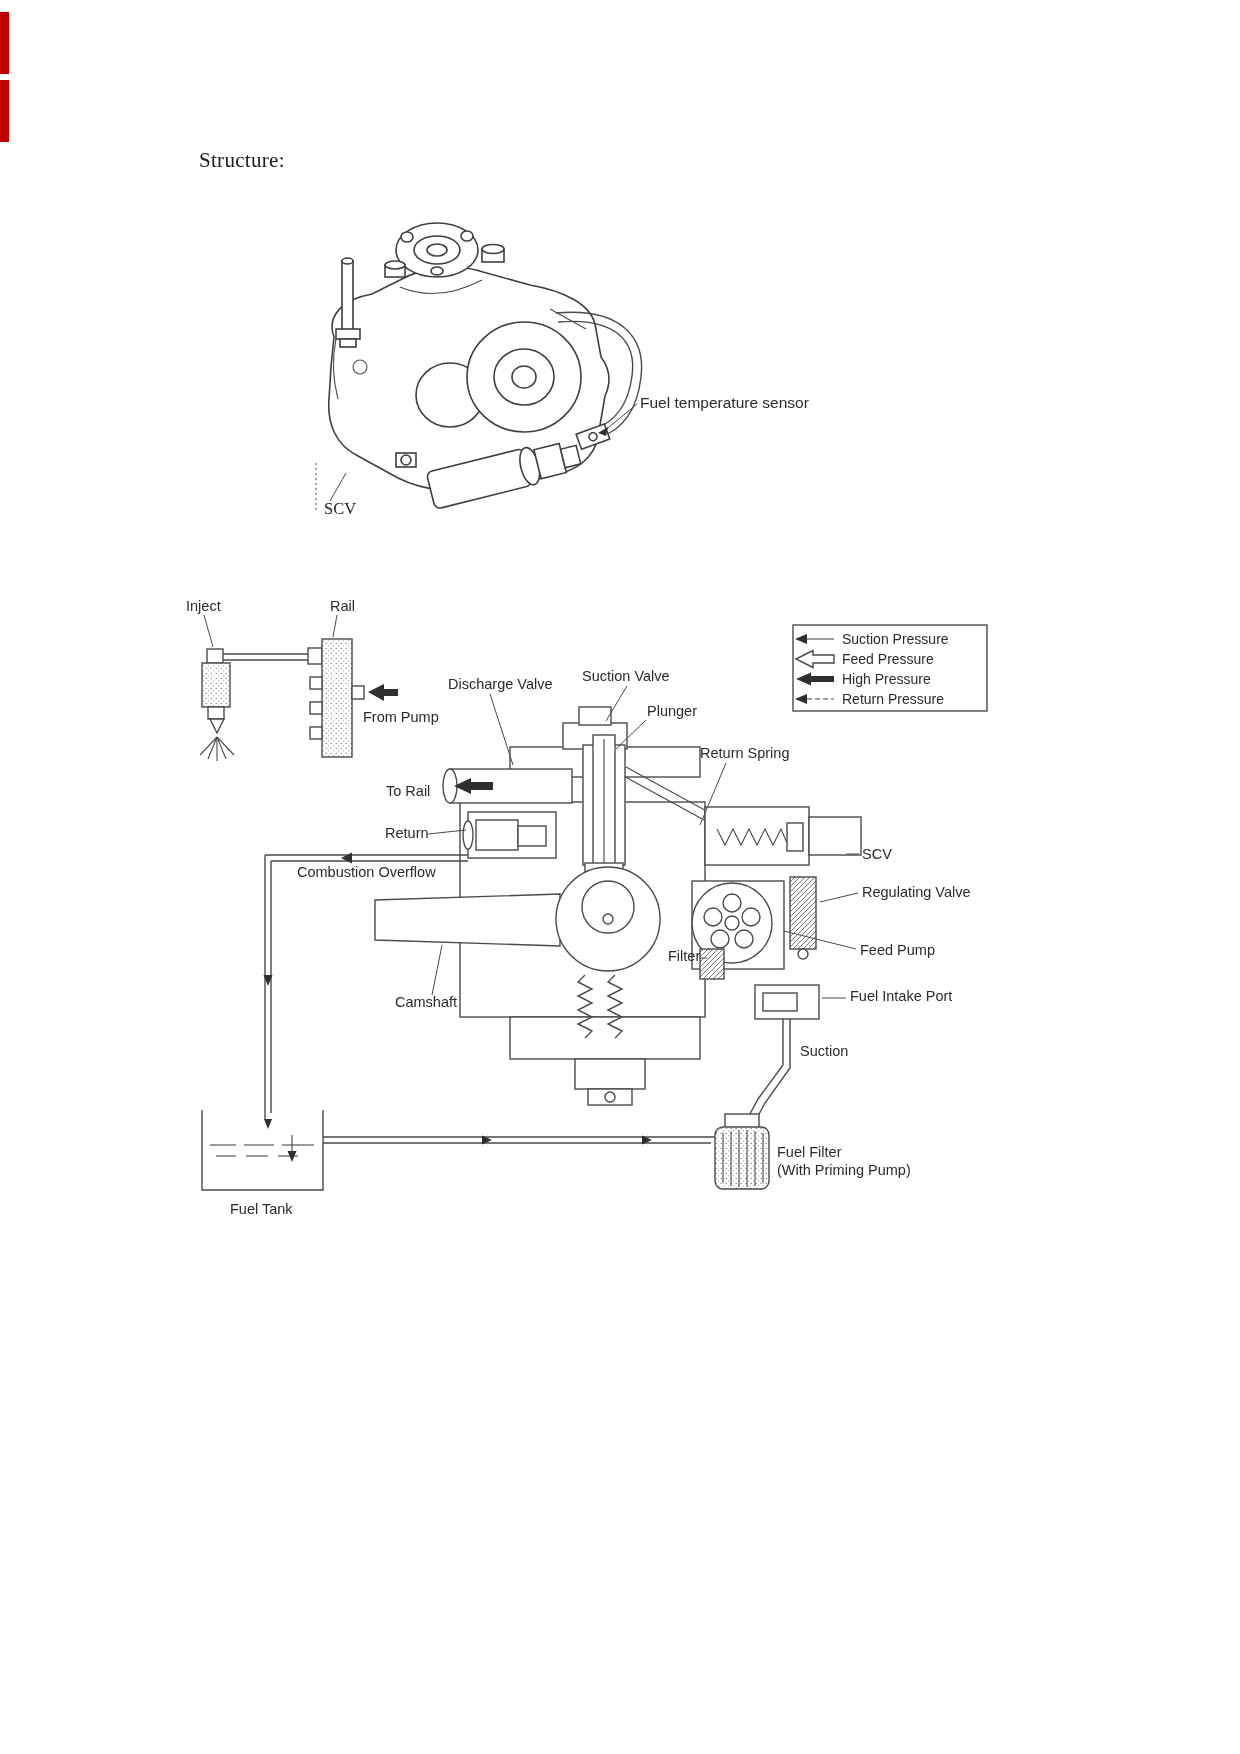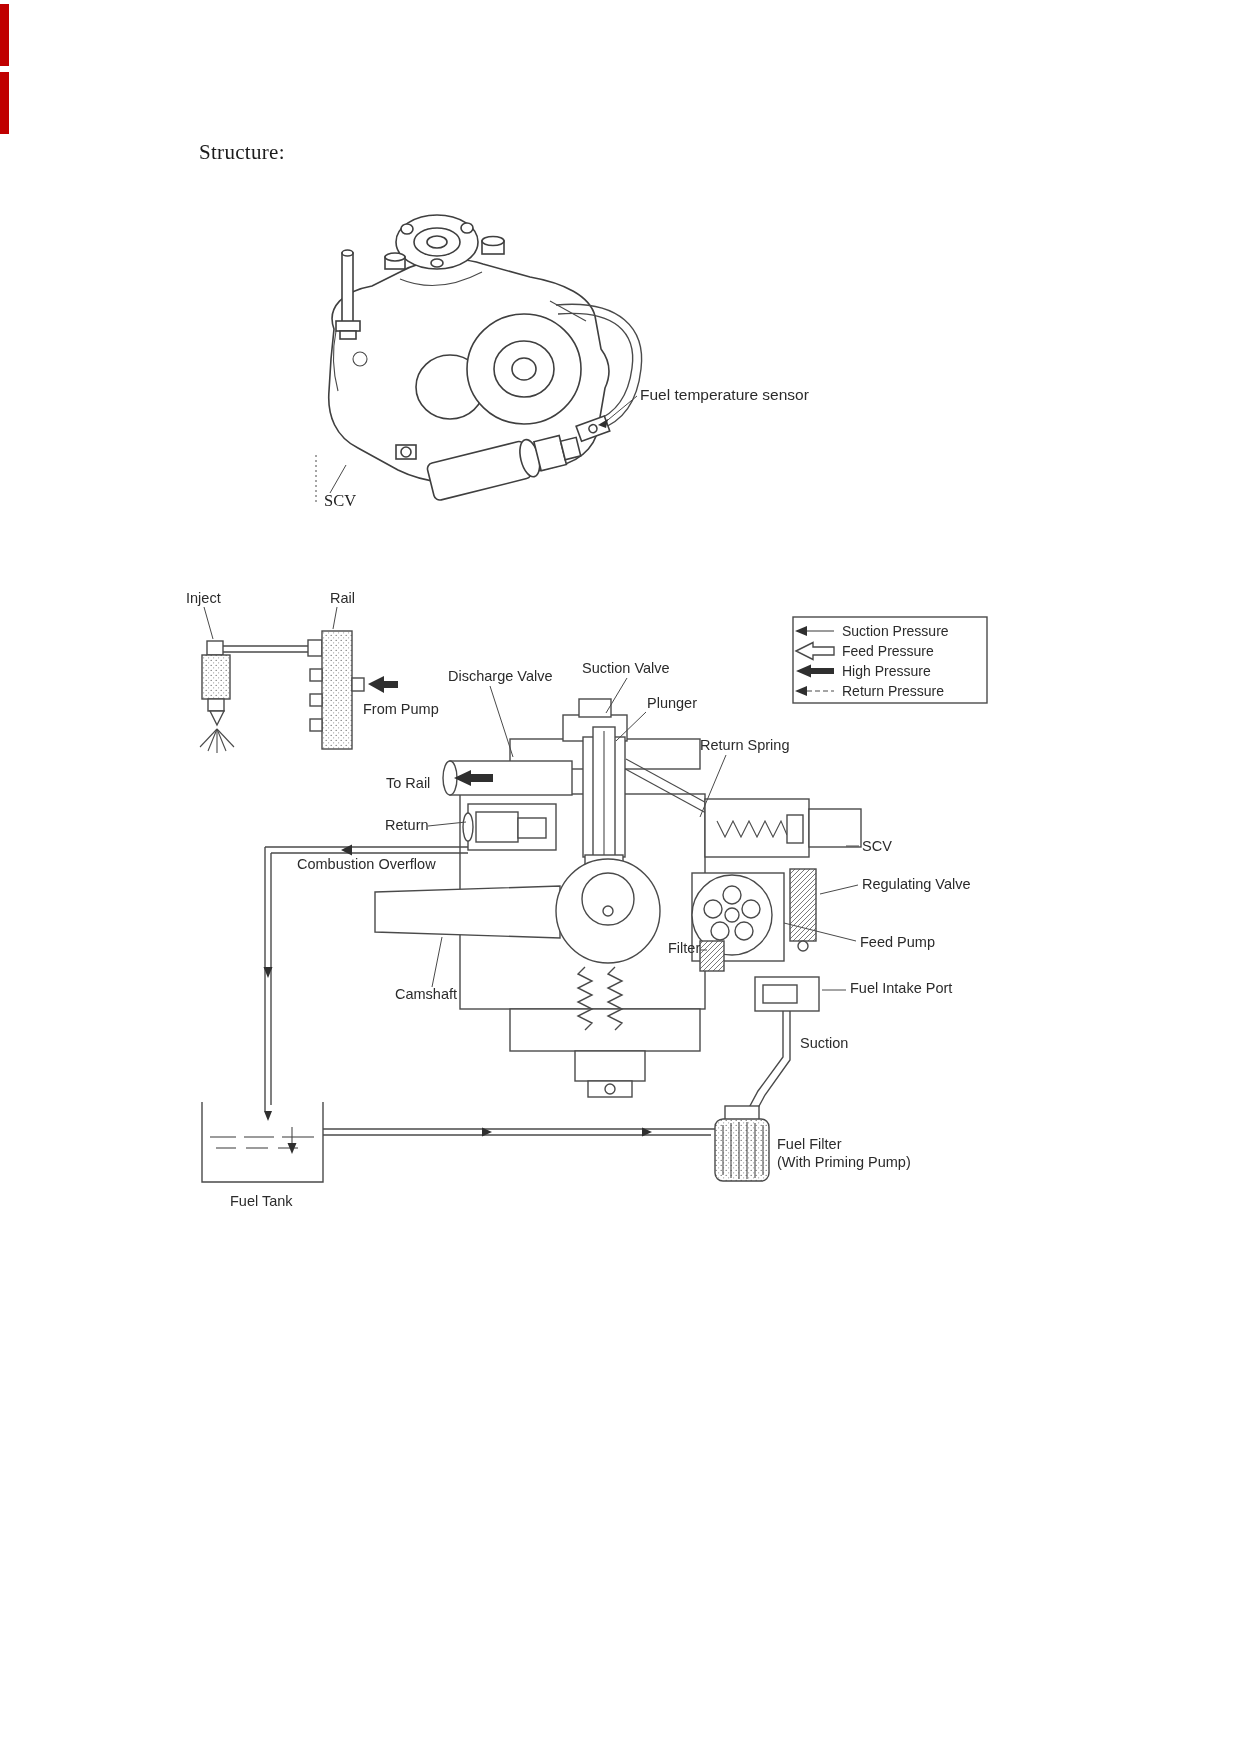--- a/index.html
+++ b/index.html
@@ -1,18 +1,18 @@
 <!DOCTYPE html>
 <html><head>
 <meta charset="utf-8">
 <style>
   * { margin:0; padding:0; box-sizing:border-box; }
   html,body { background:#ffffff; }
   .page {
-    position:relative; width:1240px; height:1401px; margin:4px auto;
+    position:relative; width:1240px; height:1401px; margin:12px auto;
     background:#ffffff; overflow:hidden;
     font-family:"Liberation Sans", sans-serif; color:#222;
   }
   .redbar { position:absolute; left:0; width:9px; background:#c00000; }
   .heading {
     position:absolute; left:199px; top:136px;
     font-family:"Liberation Serif", serif; font-size:21px; color:#1c1c1c;
     letter-spacing:.3px;
   }
   .caption {

